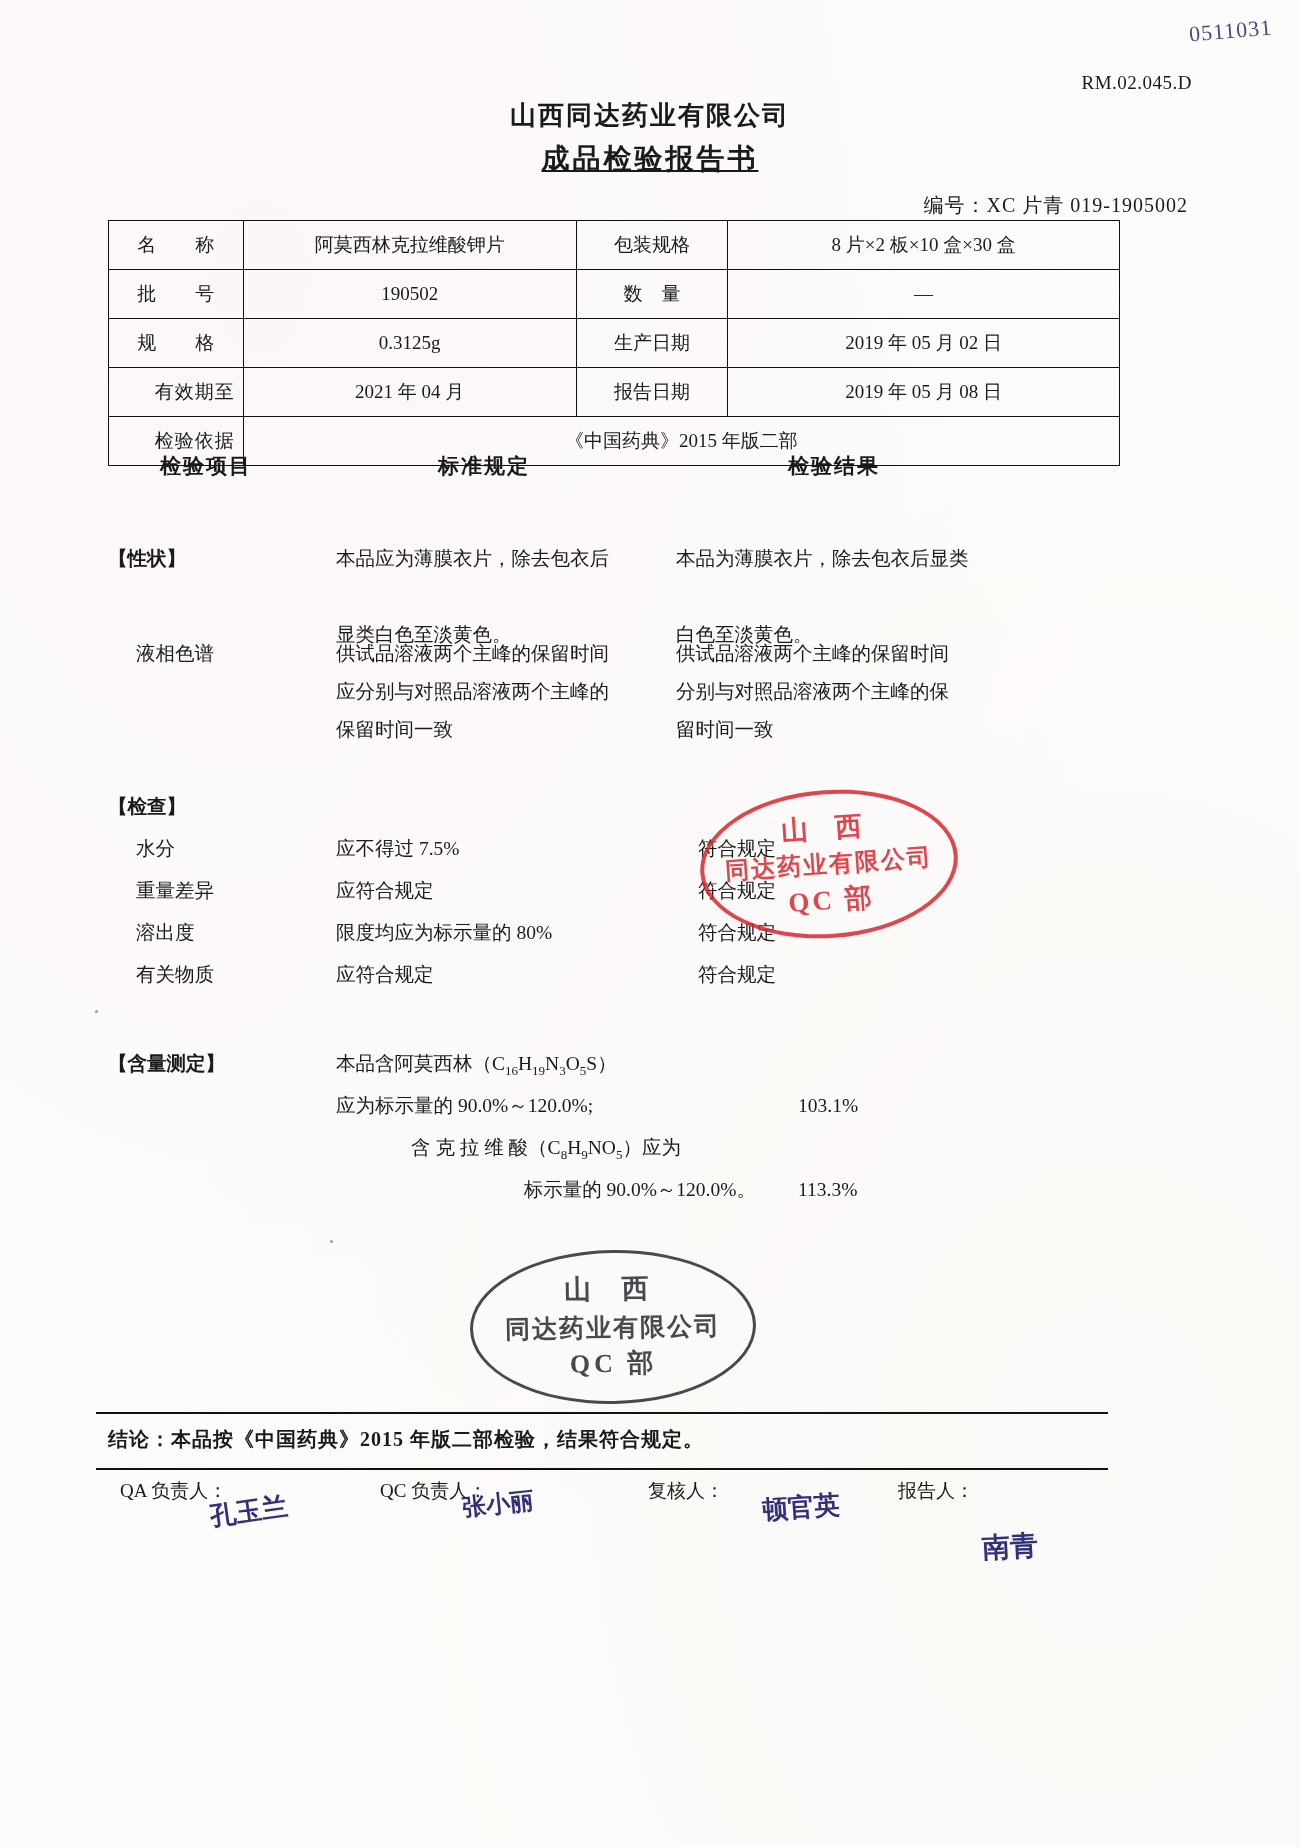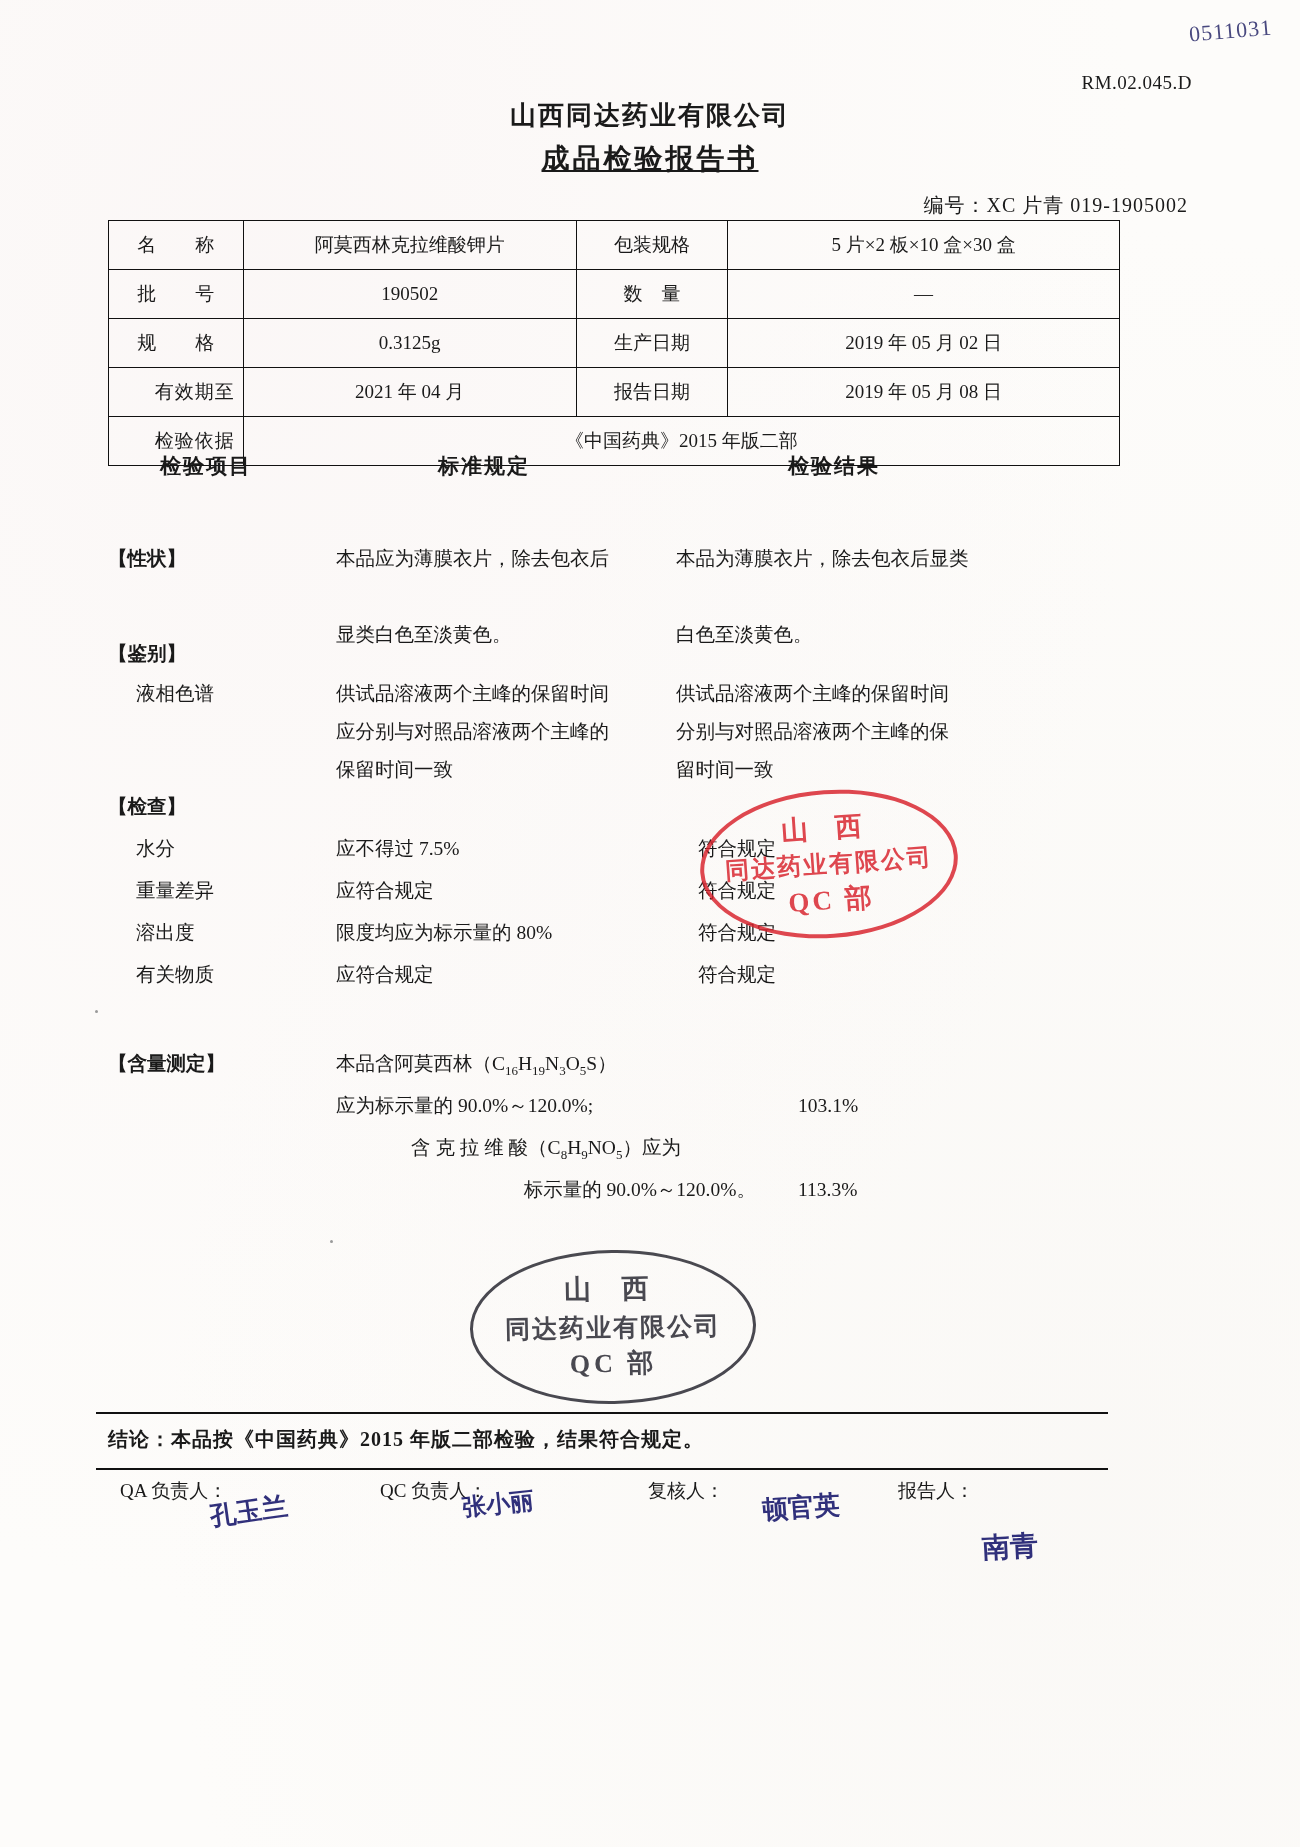--- a/index.html
+++ b/index.html
@@ -265,21 +265,21 @@
   <div class="company-name">山西同达药业有限公司</div>
   <div class="doc-title">成品检验报告书</div>
   <div class="serial">编号：XC 片青 019-1905002</div>
 
   <table class="info-table">
     <tbody>
         <tr>
       <td class="lbl">名　称</td>
       <td class="val-a">阿莫西林克拉维酸钾片</td>
       <td class="lbl2 nospace">包装规格</td>
-      <td class="val-b">5 片×2 板×10 盒×30 盒</td>
+      <td class="val-b">8 片×2 板×10 盒×30 盒</td>
     </tr>
     <tr>
       <td class="lbl">批　号</td>
       <td class="val-a">190502</td>
       <td class="lbl2">数　量</td>
       <td class="val-b">—</td>
     </tr>
     <tr>
       <td class="lbl">规　格</td>
       <td class="val-a">0.3125g</td>
@@ -313,23 +313,20 @@
         <span class="c-std">本品应为薄膜衣片，除去包衣后</span>
         <span class="c-res">本品为薄膜衣片，除去包衣后显类</span>
       </div>
       <div class="row" style="top:38px; position:relative;">
         <span class="c-std">显类白色至淡黄色。</span>
         <span class="c-res">白色至淡黄色。</span>
       </div>
     </div>
 
     <div class="blk" style="top:115px;">
-      <div class="row" style="height:40px;">
-        <span class="c-item bold">【鉴别】</span>
-      </div>
       <div class="row" style="height:38px;">
         <span class="c-item indent">液相色谱</span>
         <span class="c-std">供试品溶液两个主峰的保留时间</span>
         <span class="c-res">供试品溶液两个主峰的保留时间</span>
       </div>
       <div class="row" style="height:38px;">
         <span class="c-std">应分别与对照品溶液两个主峰的</span>
         <span class="c-res">分别与对照品溶液两个主峰的保</span>
       </div>
       <div class="row" style="height:38px;">

